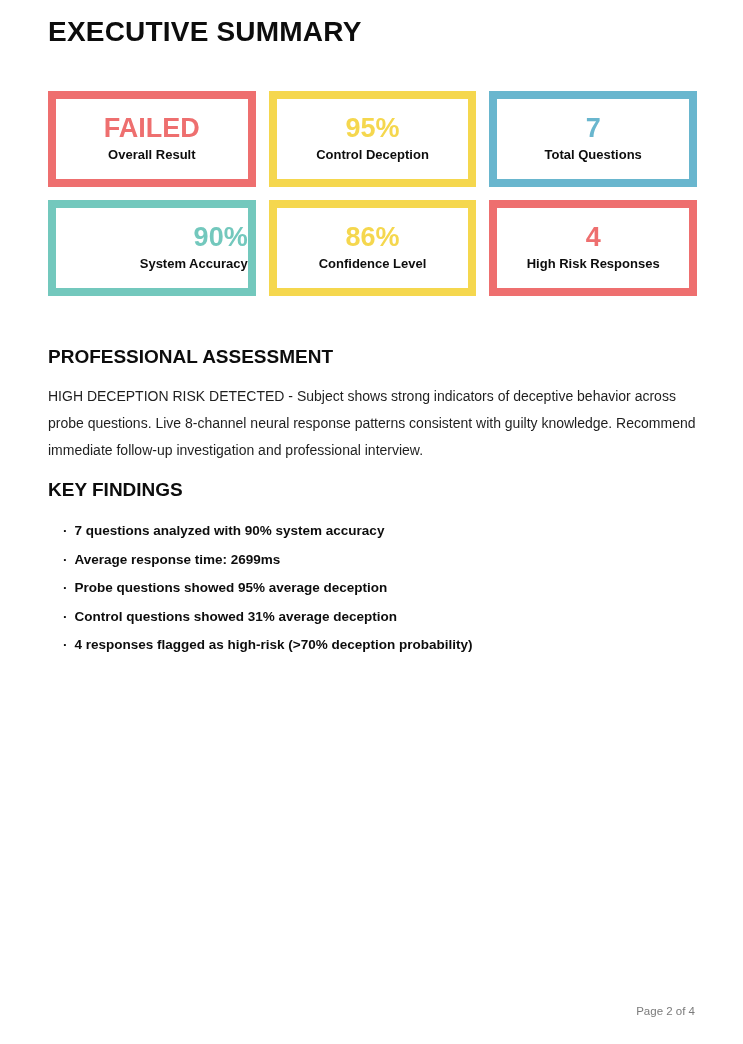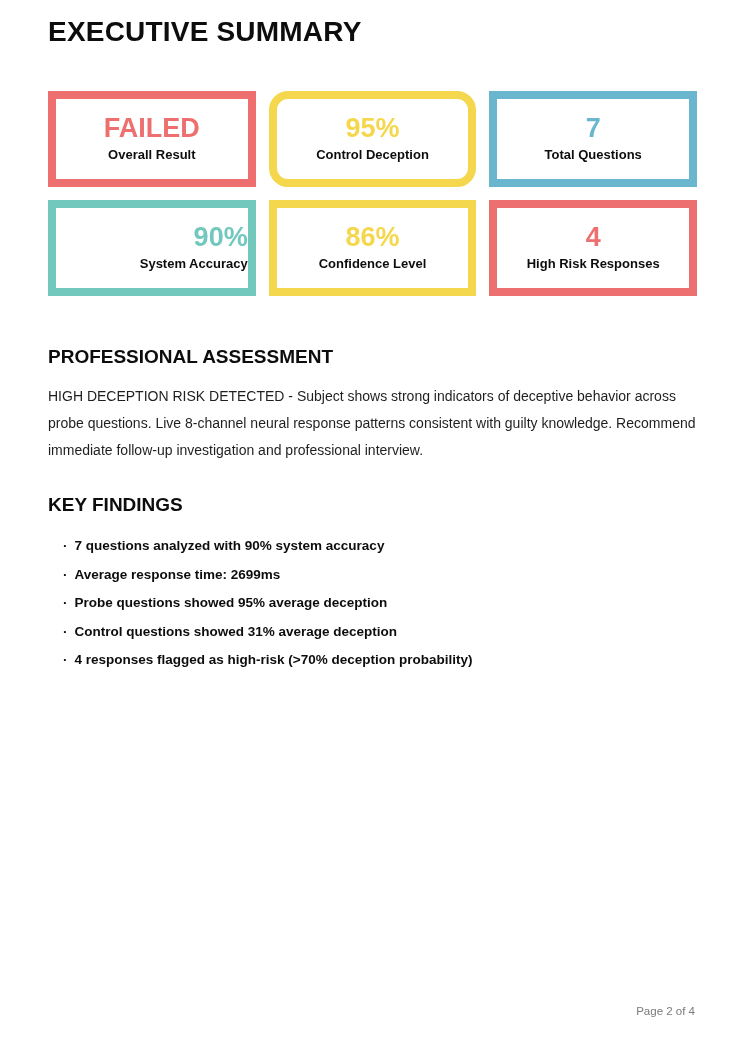--- a/index.html
+++ b/index.html
@@ -60,21 +60,21 @@
   }
   .assessment-section { margin-top: 49px; }
   .assessment-body {
     margin-top: 15px;
     font-size: 14px;
     font-weight: normal;
     color: #1f1f1f;
     line-height: 27px;
     max-width: 650px;
   }
-  .findings-section { margin-top: 29px; }
+  .findings-section { margin-top: 14px; }
   .findings-list {
     margin-top: 21px;
     list-style: none;
     padding-left: 15px;
   }
   .findings-list li {
     font-size: 13.5px;
     font-weight: bold;
     color: #0d0d0d;
     line-height: 18px;
@@ -100,21 +100,21 @@
 
 <div class="page">
 
   <h1 class="doc-title">EXECUTIVE SUMMARY</h1>
 
   <div class="cards-grid">
     <div class="stat-card" style="border-color: rgb(238, 111, 111);">
       <div class="stat-value" style="color: rgb(238, 111, 111);">FAILED</div>
       <div class="stat-label">Overall Result</div>
     </div>
-    <div class="stat-card" style="border-color: rgb(245, 215, 78); border-radius: 19px;">
+    <div class="stat-card" style="border-color: rgb(245, 215, 78);">
       <div class="stat-value" style="color: rgb(245, 215, 78);">95%</div>
       <div class="stat-label">Control Deception</div>
     </div>
     <div class="stat-card" style="border-color: rgb(105, 182, 206);">
       <div class="stat-value" style="color: rgb(105, 182, 206);">7</div>
       <div class="stat-label">Total Questions</div>
     </div>
     <div class="stat-card" style="border-color: rgb(115, 200, 189); align-items: flex-end;">
       <div class="stat-value" style="color: rgb(115, 200, 189);">90%</div>
       <div class="stat-label">System Accuracy</div>

